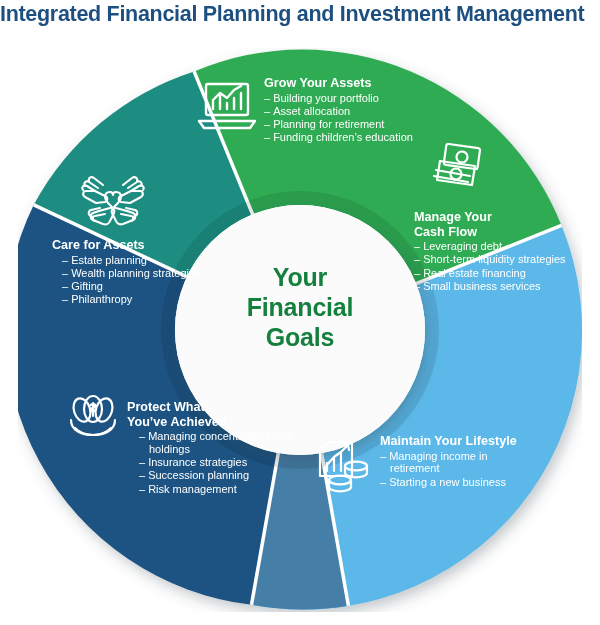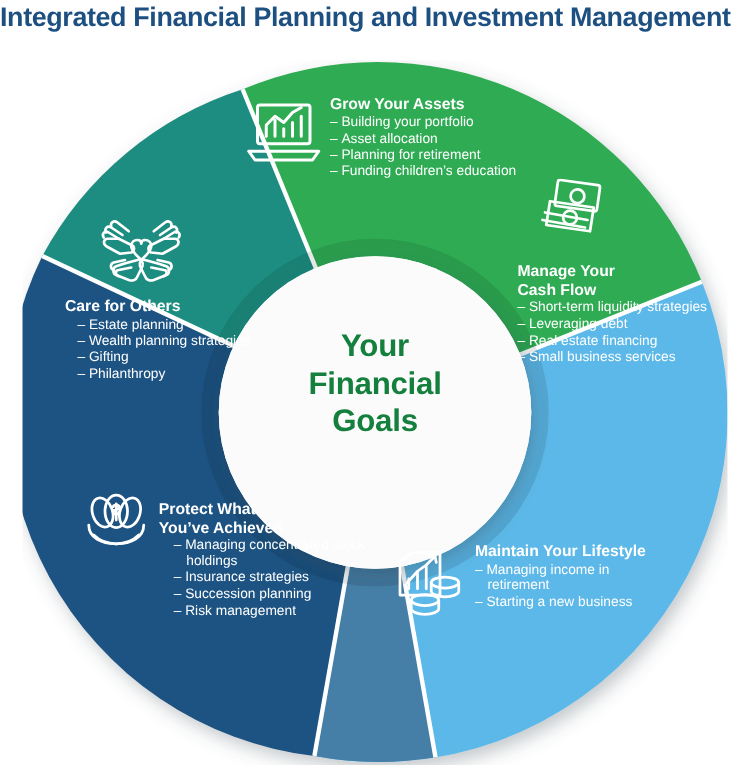--- a/index.html
+++ b/index.html
@@ -139,22 +139,22 @@
       <circle cx="34" cy="14" r="5.5" transform="rotate(8 34 14)"></circle>
       <path d="M12 18 l35 5 l-3 19 l-35 -5 Z"></path>
       <circle cx="28" cy="31" r="5.5"></circle>
       <path d="M8 27 l34 6 M6 33 l34 6"></path>
     </svg>
   </div>
   <div class="seg-text" style="left:414px; top:210px; width:178px;">
     <div class="seg-head">Manage Your
 Cash Flow</div>
     <ul class="seg-list">
+      <li><span class="dash">–</span><span>Leveraging debt</span></li>
       <li><span class="dash">–</span><span>Short-term liquidity strategies</span></li>
-      <li><span class="dash">–</span><span>Leveraging debt</span></li>
       <li><span class="dash">–</span><span>Real estate financing</span></li>
       <li><span class="dash">–</span><span>Small business services</span></li>
     </ul>
   </div>
 
   <div class="seg-icon" style="left:314px; top:440px;">
     <svg width="58" height="56" viewBox="0 0 58 56" fill="none" stroke="#ffffff" stroke-width="2.2" stroke-linecap="round" stroke-linejoin="round">
       <path d="M6 9 l10 -7 h22 v34 H6 Z"></path>
       <path d="M13 31 v-8 M20 31 v-13 M27 31 v-18"></path>
       <path d="M12 26 l8 -9 l7 -5 l7 -7"></path>
@@ -201,21 +201,21 @@
       <path d="M66 22 c2 -3 -1 -6 -4 -4 l-8 5 M64 18 c2 -3 -1 -6 -4 -4 l-9 6 M60 13 c1 -3 -2 -5 -5 -3 l-9 7"></path>
       <path d="M54 23 l-10 5 c-3 1 -3 5 0 6 l9 1 l11 -6 c3 -2 2 -6 -1 -6 Z"></path>
       <path d="M14 48 c-3 -1 -3 -5 0 -6 l9 -2 M18 53 c-3 -1 -3 -5 0 -5 l10 -2"></path>
       <path d="M22 43 l11 -3 c3 -1 5 2 4 5 l-4 8 c-1 3 -4 4 -7 3 l-10 -4 c-3 -1 -3 -6 0 -7 Z"></path>
       <path d="M58 48 c3 -1 3 -5 0 -6 l-9 -2 M54 53 c3 -1 3 -5 0 -5 l-10 -2"></path>
       <path d="M50 43 l-11 -3 c-3 -1 -5 2 -4 5 l4 8 c1 3 4 4 7 3 l10 -4 c3 -1 3 -6 0 -7 Z"></path>
       <path d="M36 40 c-4 -4 -8 -7 -8 -11 c0 -3 2 -5 5 -5 c2 0 3 1 3 3 c0 -2 1 -3 3 -3 c3 0 5 2 5 5 c0 4 -4 7 -8 11 Z"></path>
     </svg>
   </div>
   <div class="seg-text" style="left:52px; top:238px; width:160px;">
-    <div class="seg-head">Care for Others</div>
+    <div class="seg-head">Care for Assets</div>
     <ul class="seg-list" style="padding-left:10px;">
       <li><span class="dash">–</span><span>Estate planning</span></li>
       <li><span class="dash">–</span><span>Wealth planning strategies</span></li>
       <li><span class="dash">–</span><span>Gifting</span></li>
       <li><span class="dash">–</span><span>Philanthropy</span></li>
     </ul>
   </div>
 
   <div id="center-label">
     <div>Your</div>

